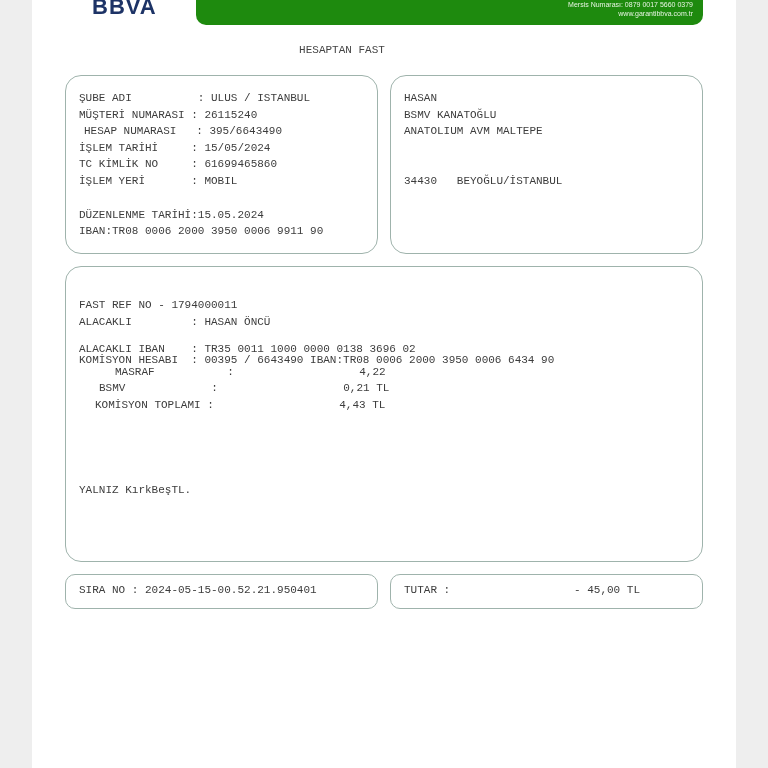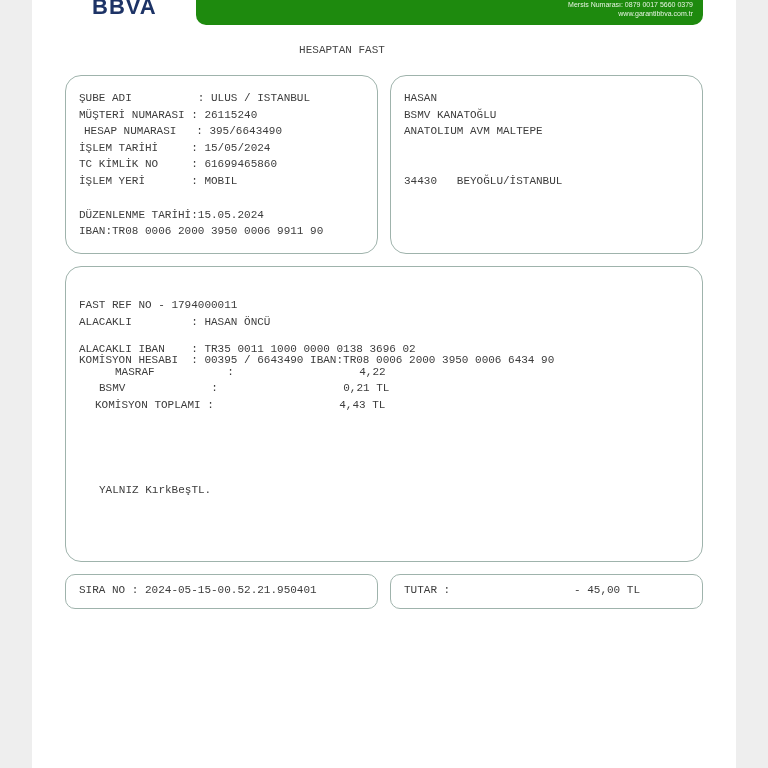--- a/index.html
+++ b/index.html
@@ -77,20 +77,20 @@
 <div class="row" style="left:404px; top:175px;">34430   BEYOĞLU/İSTANBUL</div>
 
 <div class="box" style="left:65px; top:266px; width:638px; height:296px;"></div>
 <div class="row" style="left:79px; top:299px;">FAST REF NO - 1794000011</div>
 <div class="row" style="left:79px; top:316px;">ALACAKLI         : HASAN ÖNCÜ</div>
 <div class="row" style="left:79px; top:343px;">ALACAKLI IBAN    : TR35 0011 1000 0000 0138 3696 02</div>
 <div class="row" style="left:79px; top:354px;">KOMİSYON HESABI  : 00395 / 6643490 IBAN:TR08 0006 2000 3950 0006 6434 90</div>
 <div class="row" style="left:79px; top:366px;padding-left:36px;">MASRAF           :                   4,22</div>
 <div class="row" style="left:79px; top:382px;margin-left:20px;">BSMV             :                   0,21 TL</div>
 <div class="row" style="left:95px; top:399px;">KOMİSYON TOPLAMI :                   4,43 TL</div>
-<div class="row" style="left:79px; top:484px;margin-left:20px;">YALNIZ KırkBeşTL.</div>
+<div class="row" style="left:79px; top:484px;">YALNIZ KırkBeşTL.</div>
 
 <div class="box" style="left:65px; top:574px; width:313px; height:35px; border-radius:10px;"></div>
 <div class="row" style="left:79px; top:584px;">SIRA NO : 2024-05-15-00.52.21.950401</div>
 
 <div class="box" style="left:390px; top:574px; width:313px; height:35px; border-radius:10px;"></div>
 <div class="row" style="left:404px; top:584px;">TUTAR :</div>
 <div class="row" style="left:574px; top:584px;text-align:center;">- 45,00 TL</div>
 
 </body></html>

